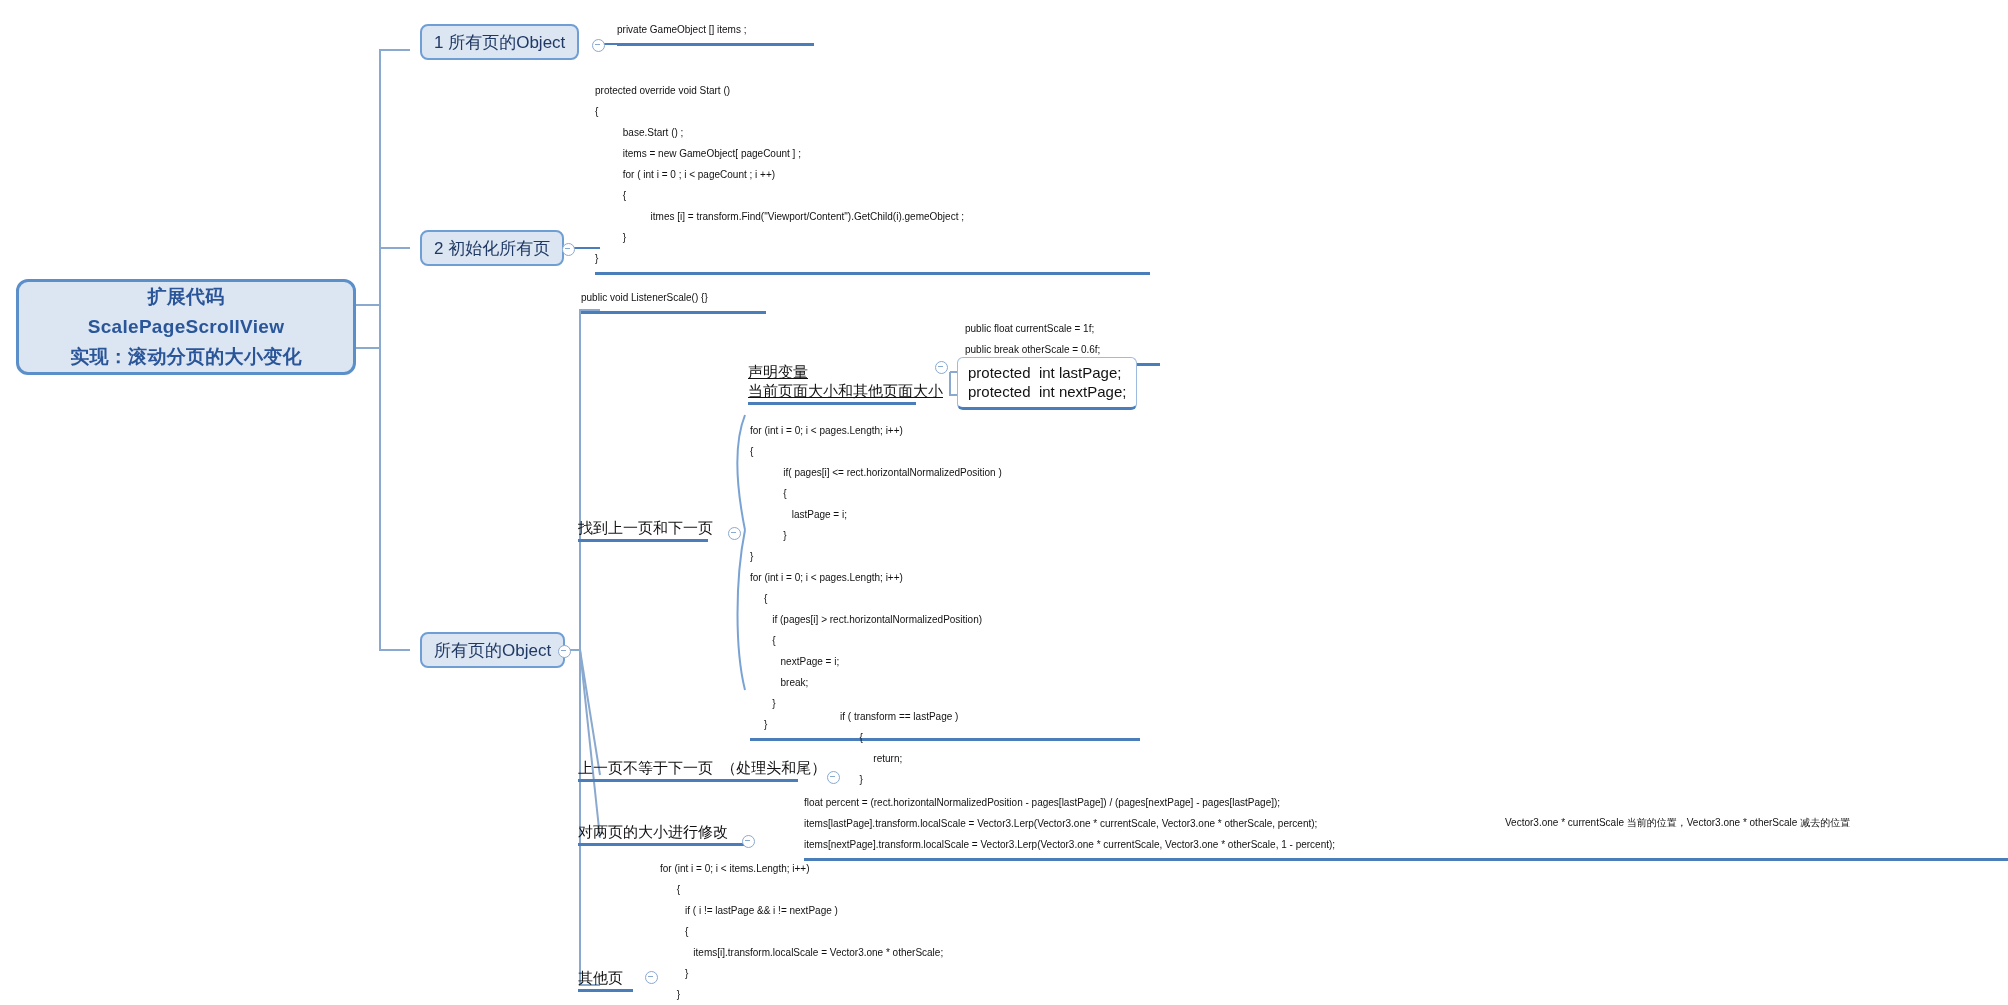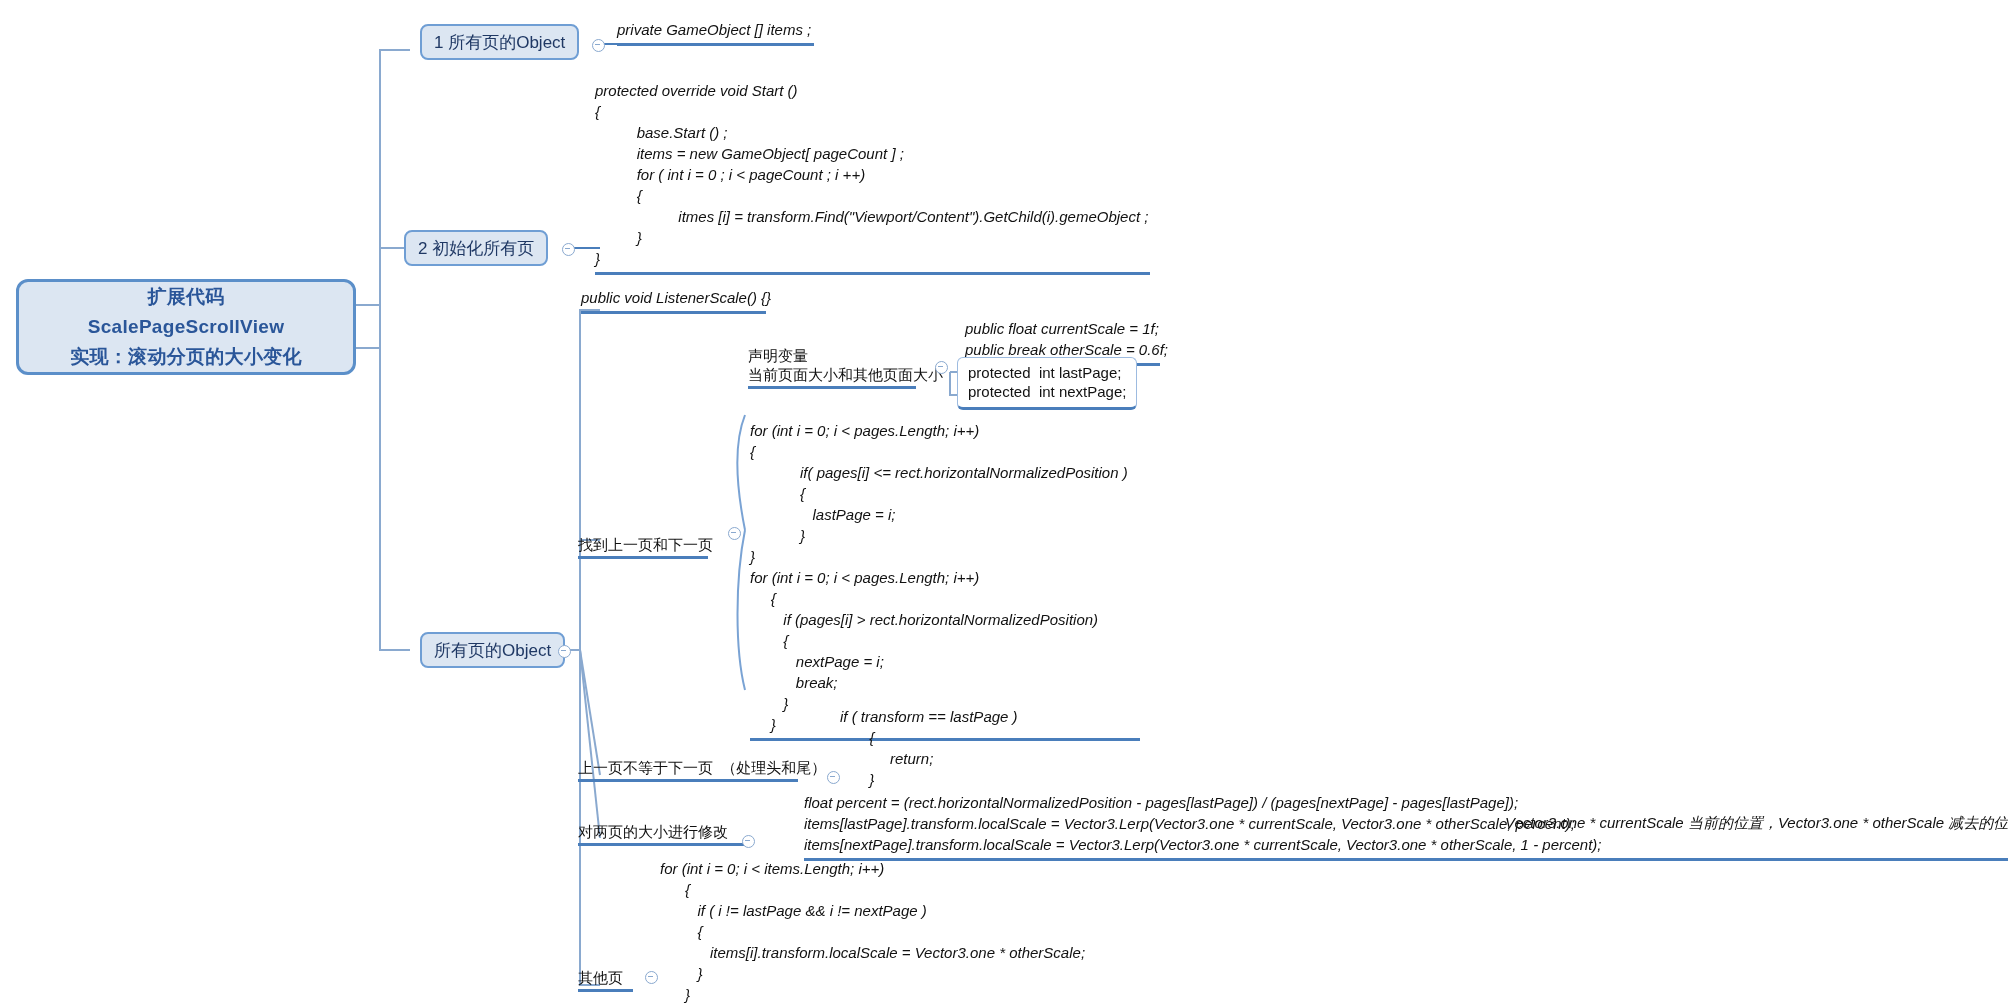--- a/index.html
+++ b/index.html
@@ -93,26 +93,25 @@
     line-height: 19px;
     white-space: pre;
     padding: 5px 10px 6px 10px;
     border-bottom: 3px solid #4a7ebb;
   }
 
   
   .code-node {
     position: absolute;
     color: #111111;
-    font-size: 15px;
+    font-size: 10px;
     line-height: 21px;
     white-space: pre;
     border-bottom: 3px solid #4a7ebb;
     padding-bottom: 3px;
-    font-style: italic;
   }
   .code-node.noline { border-bottom: none; }
 
   
   .toggle {
     position: absolute;
     width: 11px;
     height: 11px;
     border: 1px solid #8aa9cf;
     border-radius: 50%;
@@ -160,51 +159,51 @@
 
   <div class="root-node">
     <div>扩展代码</div>
     <div>ScalePageScrollView</div>
     <div>实现：滚动分页的大小变化</div>
   </div>
 
   <div class="l1-node" style="left:420px; top:24px;">1 所有页的Object</div>
   <div class="toggle" style="left:592px; top:39px;"></div>
 
-  <div class="l1-node" style="left:404px; top:230px;">2 初始化所有页</div>
+  <div class="l1-node" style="left:420px; top:230px;">2 初始化所有页</div>
   <div class="toggle" style="left:562px; top:243px;"></div>
 
   <div class="l1-node" style="left:420px; top:632px;">所有页的Object</div>
   <div class="toggle" style="left:558px; top:645px;"></div>
 
   <div class="code-node" style="left:617px; top:19px; width:197px;">private GameObject [] items ;</div>
 
   <div class="code-node" style="left:595px; top:80px; width:555px;">protected override void Start ()
 {
           base.Start () ;
           items = new GameObject[ pageCount ] ;
           for ( int i = 0 ; i &lt; pageCount ; i ++)
           {
                     itmes [i] = transform.Find("Viewport/Content").GetChild(i).gemeObject ;
           }
 }</div>
 
   <div class="code-node" style="left:581px; top:287px; width:185px;">public void ListenerScale() {}</div>
 
-  <div class="label-node" style="left:748px; top:346px; width:168px;">声明变量
+  <div class="label-node" style="left:748px; top:362px; width:168px;text-decoration:underline;">声明变量
 当前页面大小和其他页面大小</div>
   <div class="toggle" style="left:935px; top:361px;"></div>
 
   <div class="code-node" style="left:965px; top:318px; width:195px;">public float currentScale = 1f;
 public break otherScale = 0.6f;</div>
 
   <div class="box-node" style="left:957px; top:357px; width:180px;">protected  int lastPage;
 protected  int nextPage;</div>
 
-  <div class="label-node" style="left:578px; top:535px; width:130px;text-align:right;">找到上一页和下一页</div>
+  <div class="label-node" style="left:578px; top:518px; width:130px;text-align:right;">找到上一页和下一页</div>
   <div class="toggle" style="left:728px; top:527px;"></div>
 
   <div class="code-node" style="left:750px; top:420px; width:390px;">for (int i = 0; i &lt; pages.Length; i++)
 {
             if( pages[i] &lt;= rect.horizontalNormalizedPosition )
             {
                lastPage = i;
             }
 }
 for (int i = 0; i &lt; pages.Length; i++)

